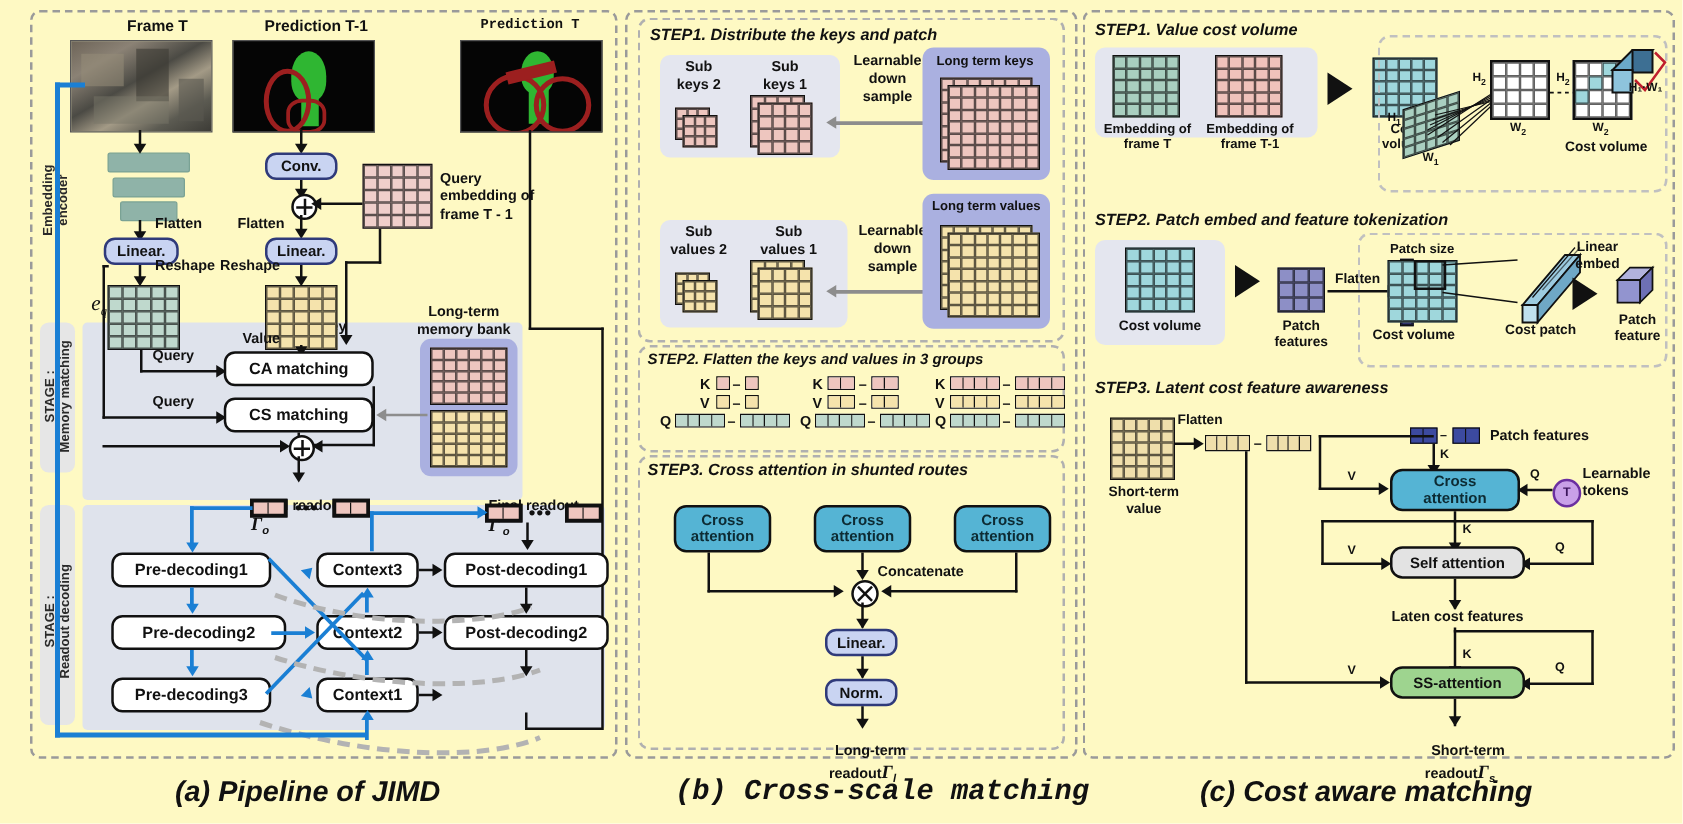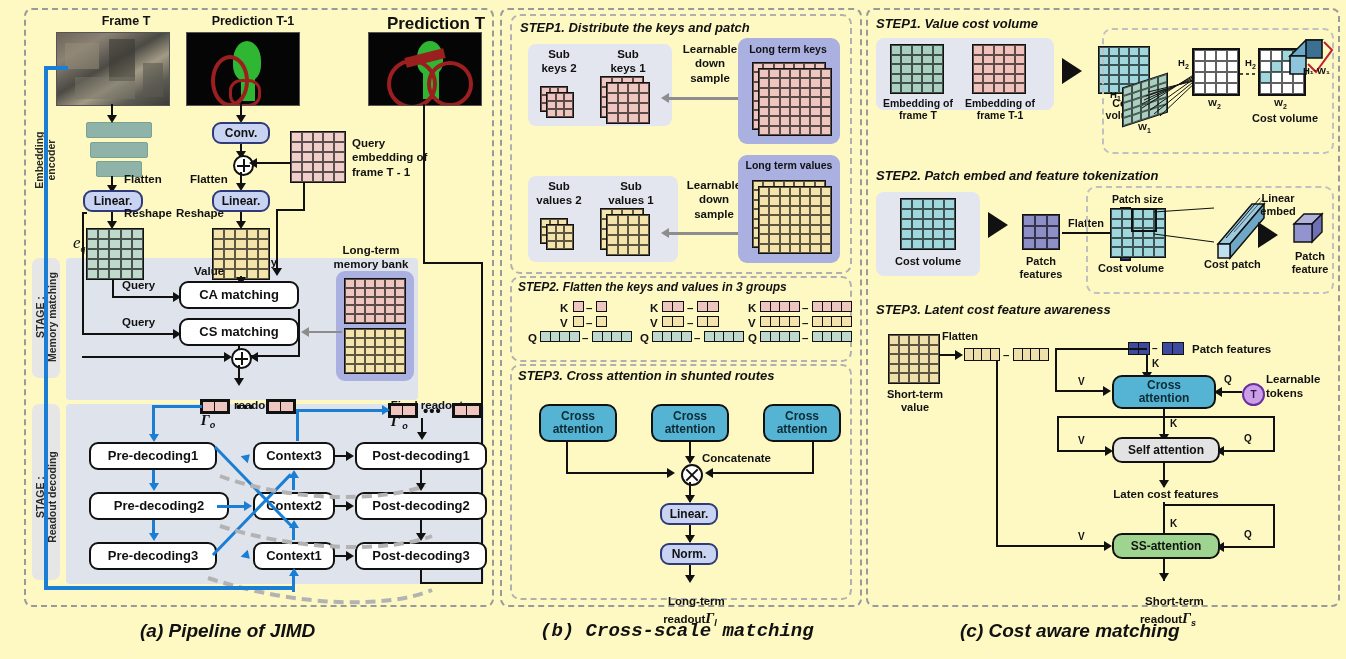--- a/index.html
+++ b/index.html
@@ -4,21 +4,21 @@
 <style>
   html,body{margin:0;padding:0;background:#ffffff;}
   body{font-family:"Liberation Sans",sans-serif;color:#000;}
   #root{position:relative;width:1346px;height:659px;overflow:hidden;background:#fef9c3;}
 
   .abs{position:absolute;}
   .lbl{position:absolute;font-size:11.5px;line-height:1.12;color:#111;white-space:pre;font-weight:600;}
   .lbl.c{text-align:center;}
   .steptitle{position:absolute;font-style:italic;font-weight:700;font-size:13px;color:#111;white-space:nowrap;}
   .panel{position:absolute;border:2px dashed #9a9a9a;border-radius:8px;}
-  .caption{position:absolute;font-style:italic;font-weight:700;font-size:19px;color:#111;white-space:nowrap;}
+  .caption{position:absolute;font-style:italic;font-weight:700;font-size:23px;color:#111;white-space:nowrap;}
 
   
   .rbox{position:absolute;border:2.4px solid #111;border-radius:9px;background:#fff;
         display:flex;align-items:center;justify-content:center;font-size:13px;font-weight:600;
         color:#111;text-align:center;line-height:1.05;box-sizing:border-box;}
   .pill{position:absolute;border:2px solid #2f3a7a;border-radius:9px;background:#c9d4f2;
         display:flex;align-items:center;justify-content:center;font-size:12px;font-weight:700;color:#111;box-sizing:border-box;}
   .cyanbox{position:absolute;border:2.2px solid #111;border-radius:10px;background:#55b4d4;
         display:flex;align-items:center;justify-content:center;text-align:center;font-size:12px;
         font-weight:700;color:#0d2b33;line-height:1.05;box-sizing:border-box;}
@@ -84,21 +84,21 @@
 </style>
 </head>
 <body>
 
 <div id="root">
 
   <div class="panel" style="left:24px;top:8px;width:466px;height:595px;"></div>
 
   <div class="lbl c" style="left:60px;top:14px;width:132px;font-size:12.5px;">Frame T</div>
   <div class="lbl c" style="left:178px;top:14px;width:150px;font-size:12.5px;">Prediction T-1</div>
-  <div class="lbl c" style="left:376px;top:14px;width:120px;font-size:17px;">Prediction T</div>
+  <div class="lbl c" style="left:364px;top:14px;width:120px;font-size:11px;font-family:Liberation Mono, monospace;">Prediction T</div>
 
   <div class="photo" style="left:56px;top:32px;width:112px;height:72px;background:linear-gradient(150deg,#6d6458 0%,#8b8275 22%,#4b4a44 45%,#a39a86 62%,#5c5b52 80%,#3c3b36 100%);">
     <div class="abs" style="left:8px;top:10px;width:34px;height:26px;background:rgba(150,140,120,.55);"></div>
     <div class="abs" style="left:52px;top:6px;width:26px;height:42px;background:rgba(60,58,52,.6);"></div>
     <div class="abs" style="left:18px;top:44px;width:60px;height:22px;background:rgba(120,118,104,.5);"></div>
     <div class="abs" style="left:86px;top:30px;width:20px;height:34px;background:rgba(90,88,80,.6);"></div>
   </div>
   <div class="photo" style="left:186px;top:32px;width:112px;height:72px;background:#050505;">
     <div class="abs" style="left:46px;top:8px;width:28px;height:40px;background:#2fb632;border-radius:50% 50% 40% 40%;"></div>
     <div class="abs" style="left:54px;top:42px;width:14px;height:26px;background:#2fb632;"></div>
@@ -406,21 +406,20 @@
   <div class="rbox" style="left:89px;top:442px;width:128px;height:28px;">Pre-decoding1</div>
   <div class="rbox" style="left:89px;top:492px;width:140px;height:28px;">Pre-decoding2</div>
   <div class="rbox" style="left:89px;top:542px;width:128px;height:28px;">Pre-decoding3</div>
 
   <div class="rbox" style="left:253px;top:442px;width:82px;height:28px;">Context3</div>
   <div class="rbox" style="left:253px;top:492px;width:82px;height:28px;">Context2</div>
   <div class="rbox" style="left:253px;top:542px;width:82px;height:28px;">Context1</div>
 
   <div class="rbox" style="left:355px;top:442px;width:132px;height:28px;">Post-decoding1</div>
   <div class="rbox" style="left:355px;top:492px;width:132px;height:28px;">Post-decoding2</div>
-  <div class="rbox" style="left:355px;top:542px;width:132px;height:28px;">Post-decoding3</div>
 
   <div class="lnb" style="left:152px;top:470px;width:3px;height:14px;"></div>
   <div class="arrow adb" style="left:149px;top:483px;"></div>
   <div class="lnb" style="left:152px;top:520px;width:3px;height:14px;"></div>
   <div class="arrow adb" style="left:149px;top:533px;"></div>
 
   <div class="lnb" style="left:214px;top:448px;width:3px;height:112px;transform-origin:top left;transform:rotate(-44deg);"></div>
   <div class="arrow arb" style="left:243px;top:551px;transform:rotate(45deg);"></div>
   <div class="lnb" style="left:214px;top:556px;width:3px;height:112px;transform-origin:top left;transform:rotate(-136deg);"></div>
   <div class="arrow arb" style="left:243px;top:452px;transform:rotate(-45deg);"></div>

